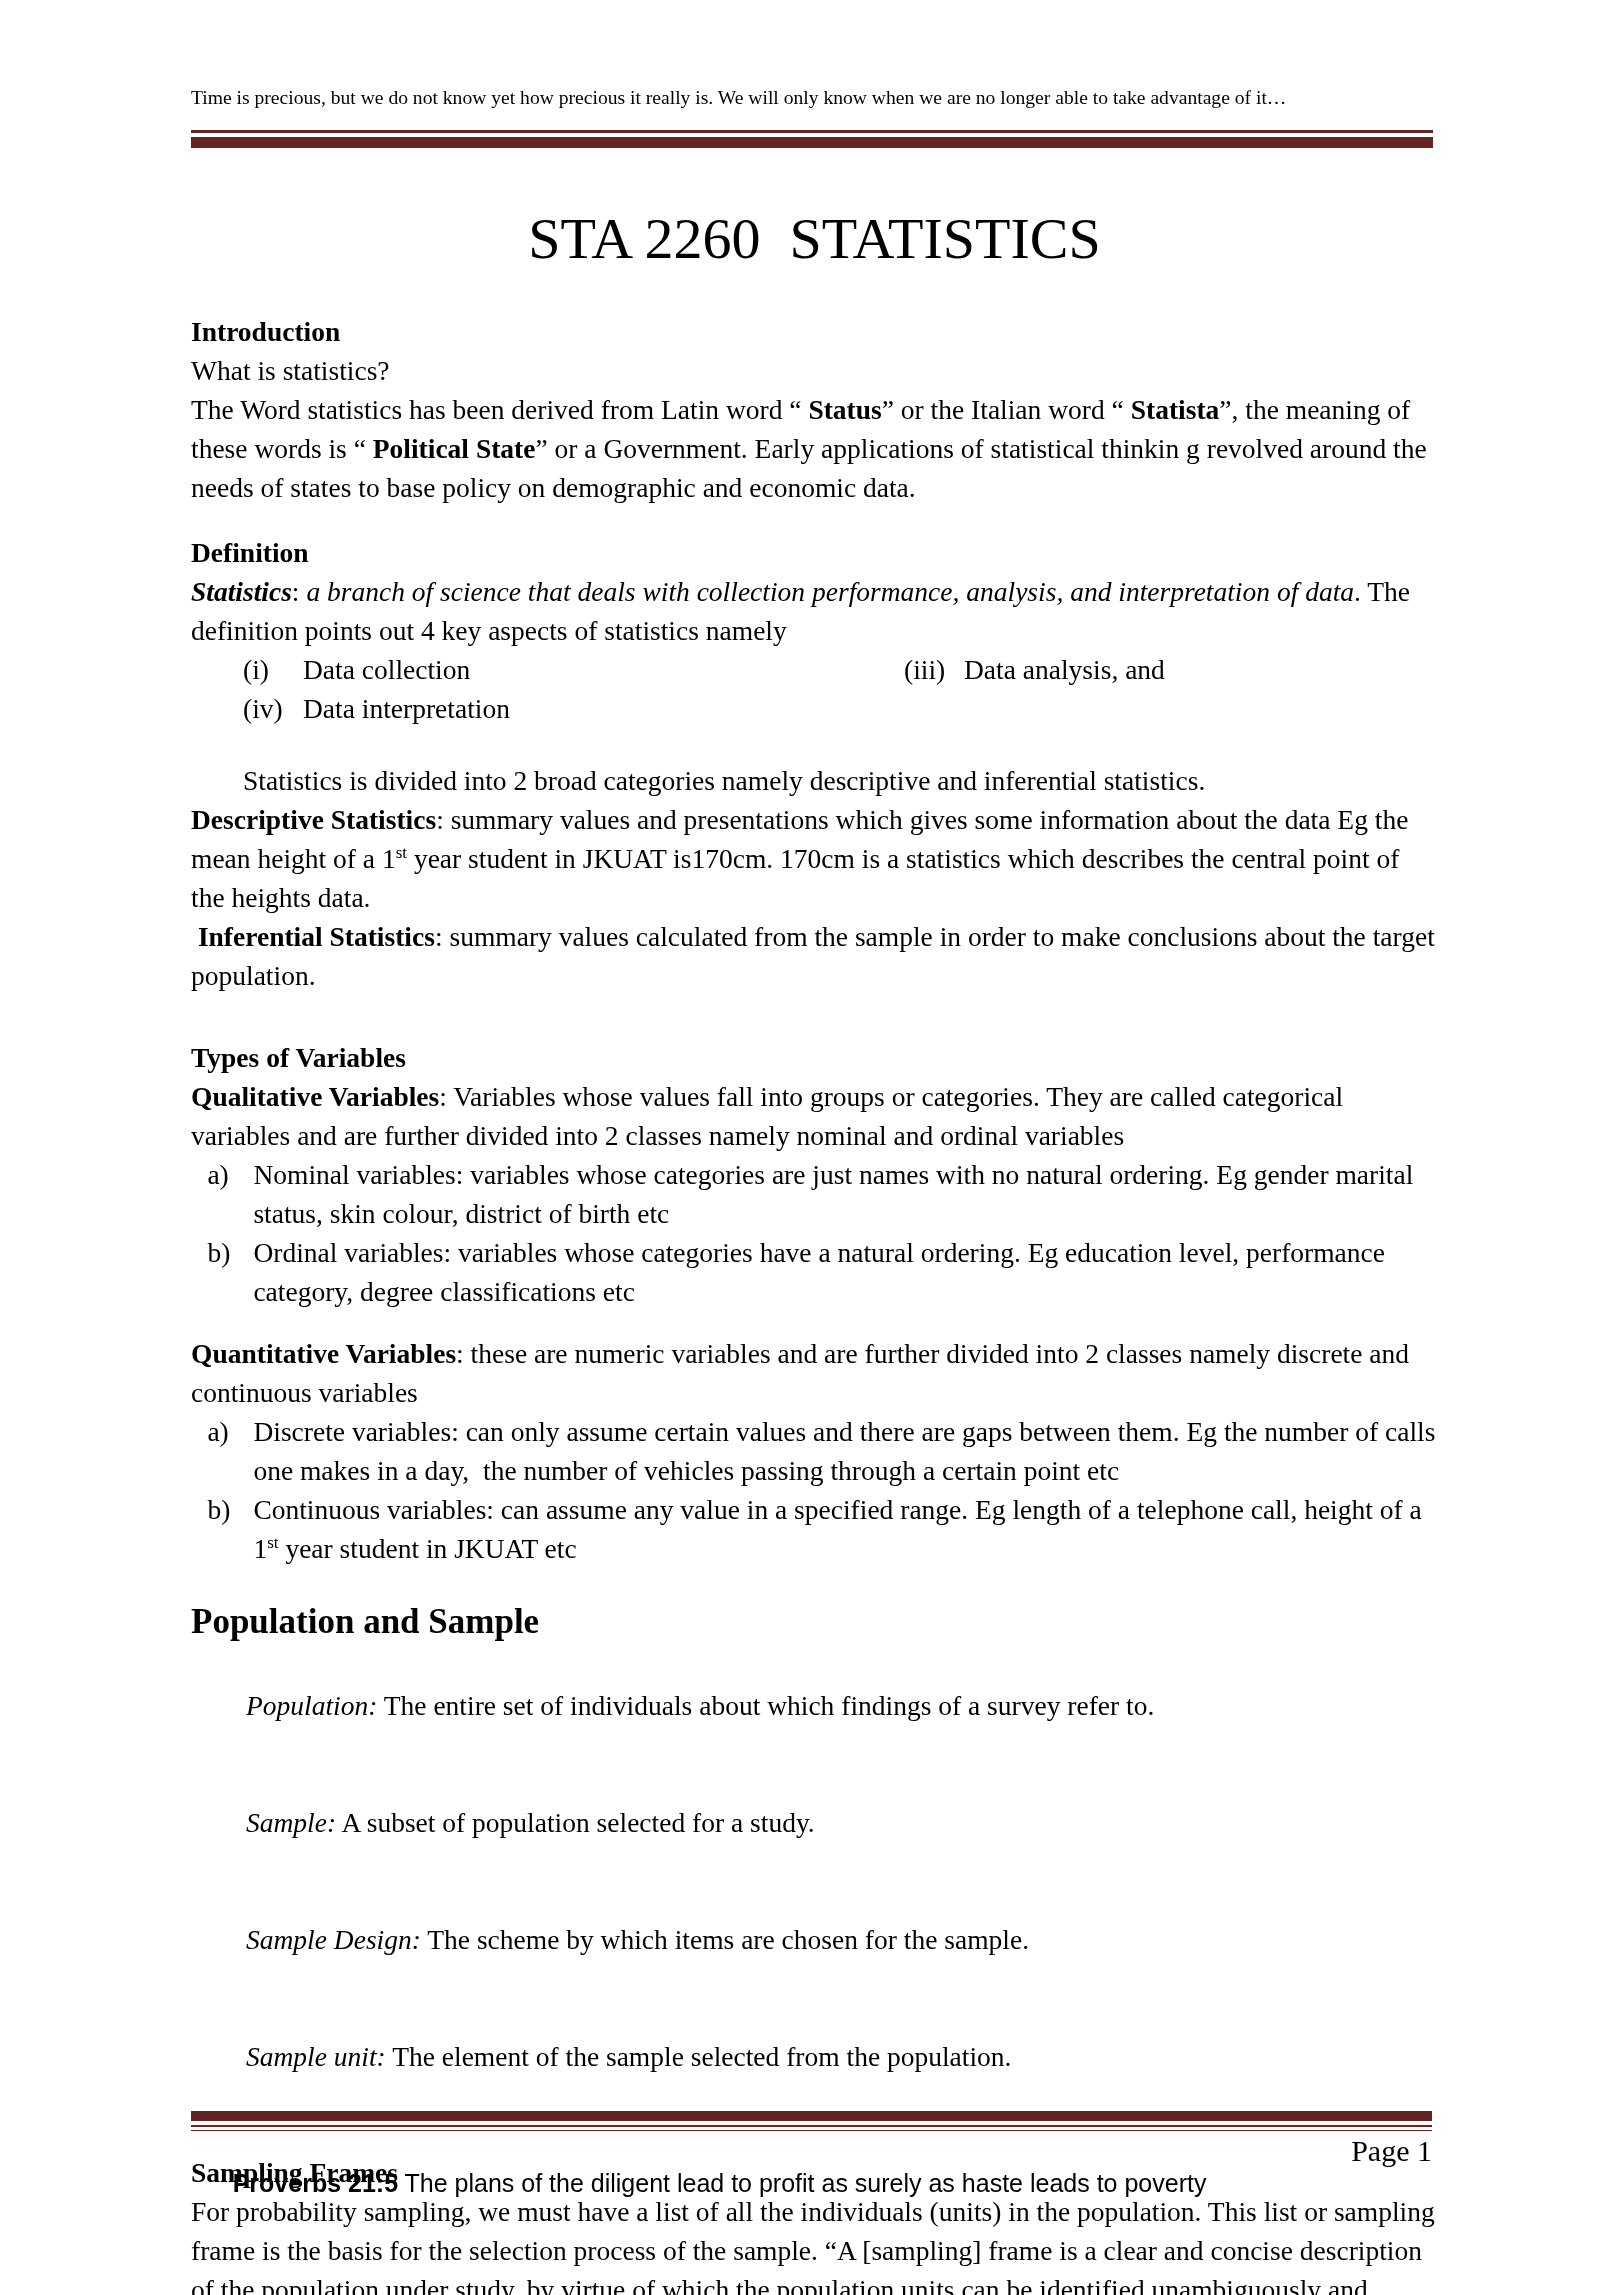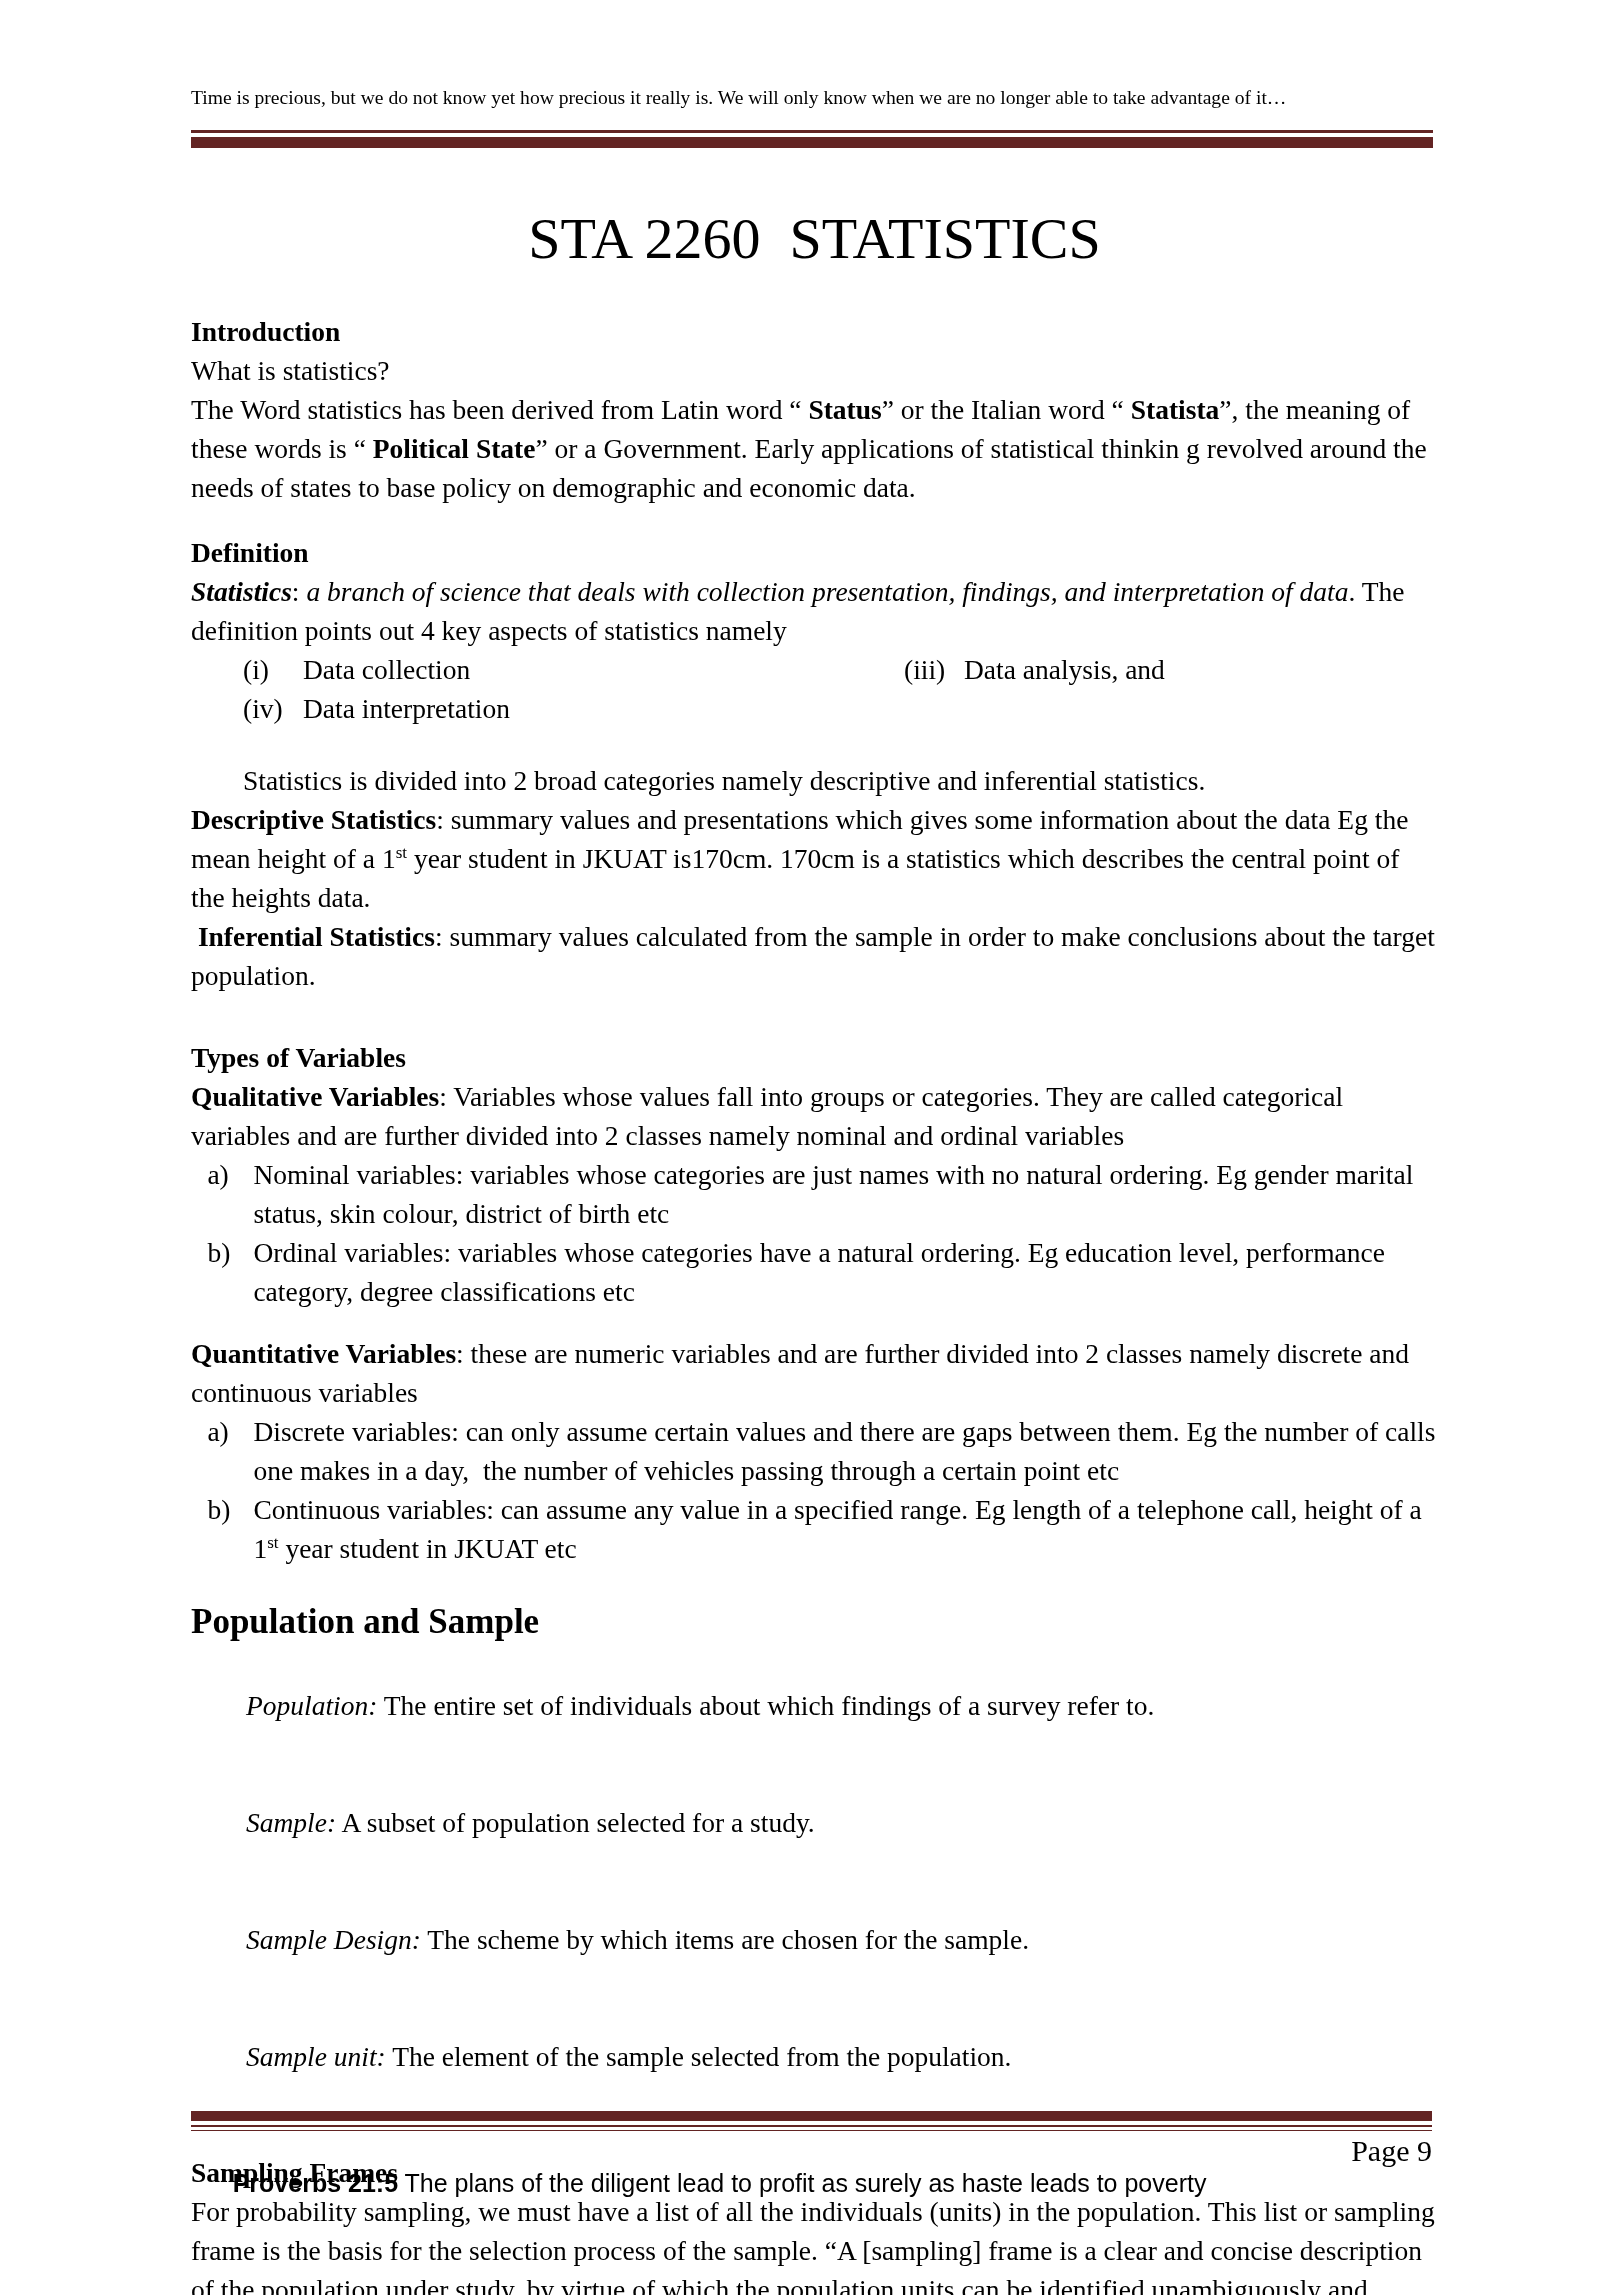--- a/index.html
+++ b/index.html
@@ -91,21 +91,21 @@
     <div class="title">STA 2260  STATISTICS</div>
 
     <div>
       <div class="h-bold">Introduction</div>
       <div class="para">What is statistics?</div>
       <div class="para"><span>The Word statistics has been derived from Latin word “ </span><span class="b">Status</span><span>” or the Italian word “ </span><span class="b">Statista</span><span>”, the meaning of these words is “ </span><span class="b">Political State</span><span>” or a Government. Early applications of statistical thinkin g revolved around the needs of states to base policy on demographic and economic data.</span></div>
     </div>
 
     <div>
       <div class="h-bold mt40">Definition</div>
-      <div class="para"><span class="b i">Statistics</span><span>: </span><span class="i">a branch of science that deals with collection presentation, findings, and interpretation of data</span><span>. The definition points out 4 key aspects of statistics namely</span></div>
+      <div class="para"><span class="b i">Statistics</span><span>: </span><span class="i">a branch of science that deals with collection performance, analysis, and interpretation of data</span><span>. The definition points out 4 key aspects of statistics namely</span></div>
       <div class="aspects">
         <div class="aspect">
           <span class="aspect-marker">(i)</span><span>Data collection</span>
         </div>
         <div class="aspect">
           <span class="aspect-marker">(iii)</span><span>Data analysis, and</span>
         </div>
         <div class="aspect">
           <span class="aspect-marker">(iv)</span><span>Data interpretation</span>
         </div>
@@ -164,17 +164,17 @@
     <div class="rule-bar16" style="background-color: rgb(99, 36, 35);"></div>
     <div class="rule-gap6"></div>
     <div class="rule-thin4" style="background-color: rgb(99, 36, 35);"></div>
     <div class="rule-gap4"></div>
     <div class="rule-thin2" style="background-color: rgb(99, 36, 35);"></div>
   </div>
   <div class="ftr-row">
     <div class="ftr-verse">
       <span class="b">Proverbs 21:5</span><span> The plans of the diligent lead to profit as surely as haste leads to poverty</span>
     </div>
-    <div class="ftr-page">Page 9</div>
+    <div class="ftr-page">Page 1</div>
   </div>
 
 </div>
 
 
 </body></html>

